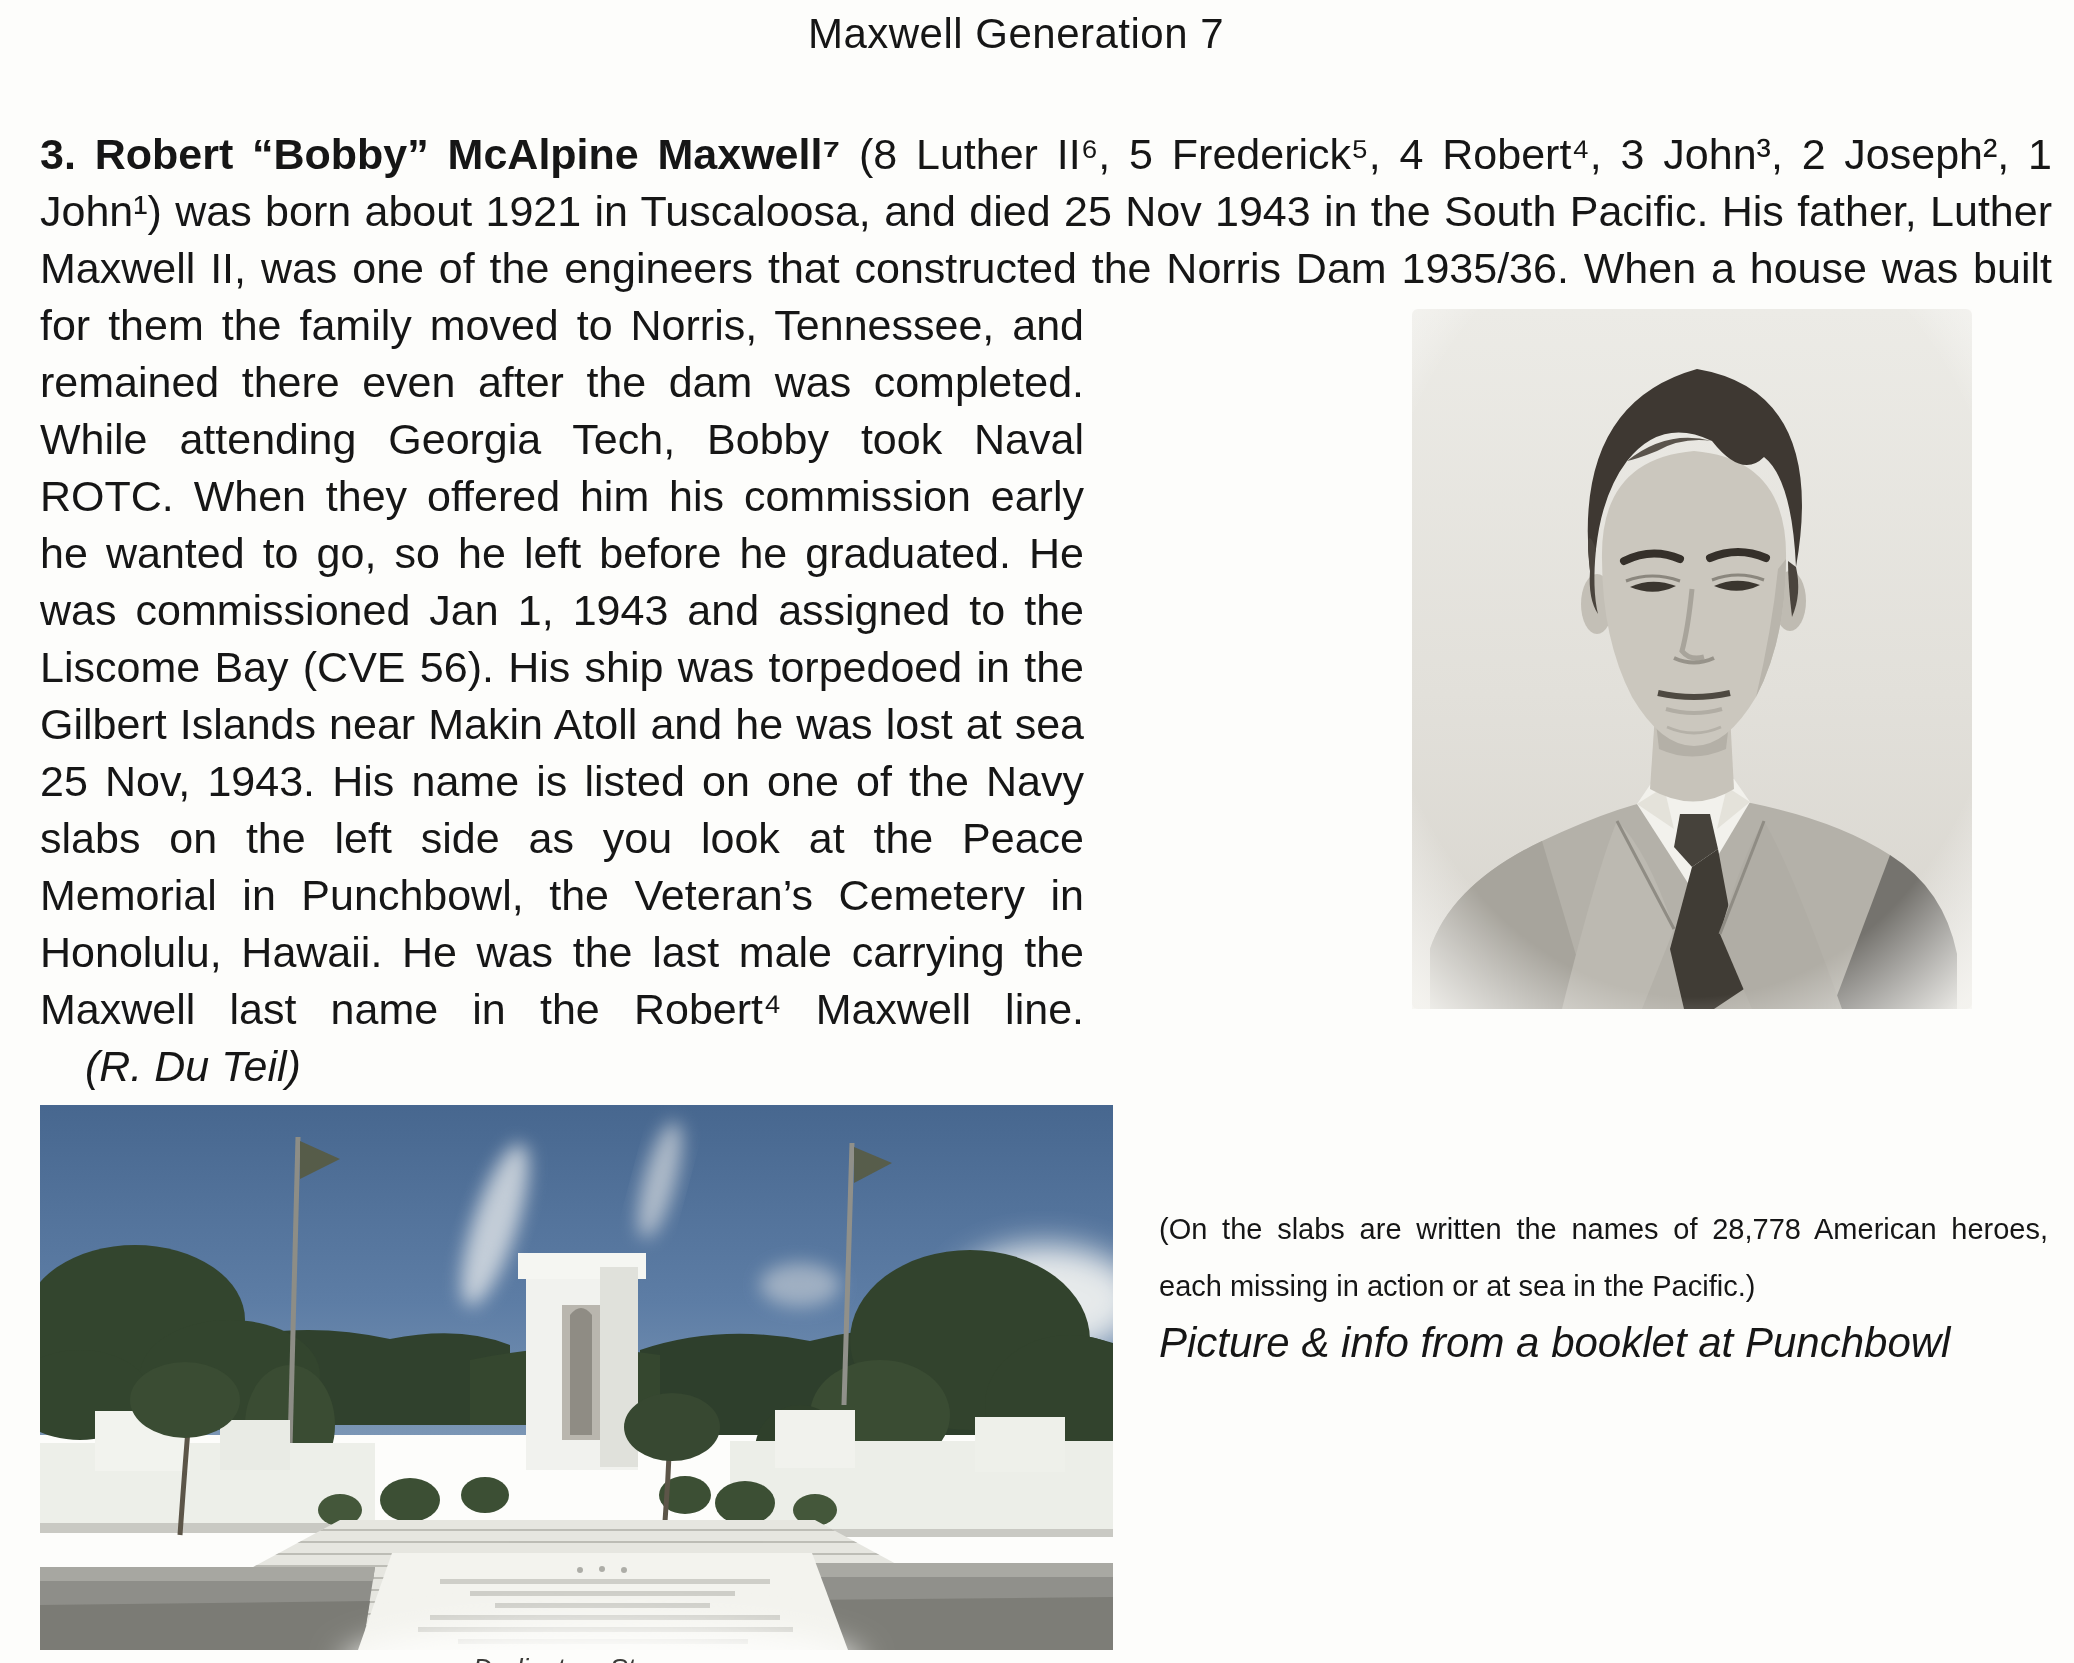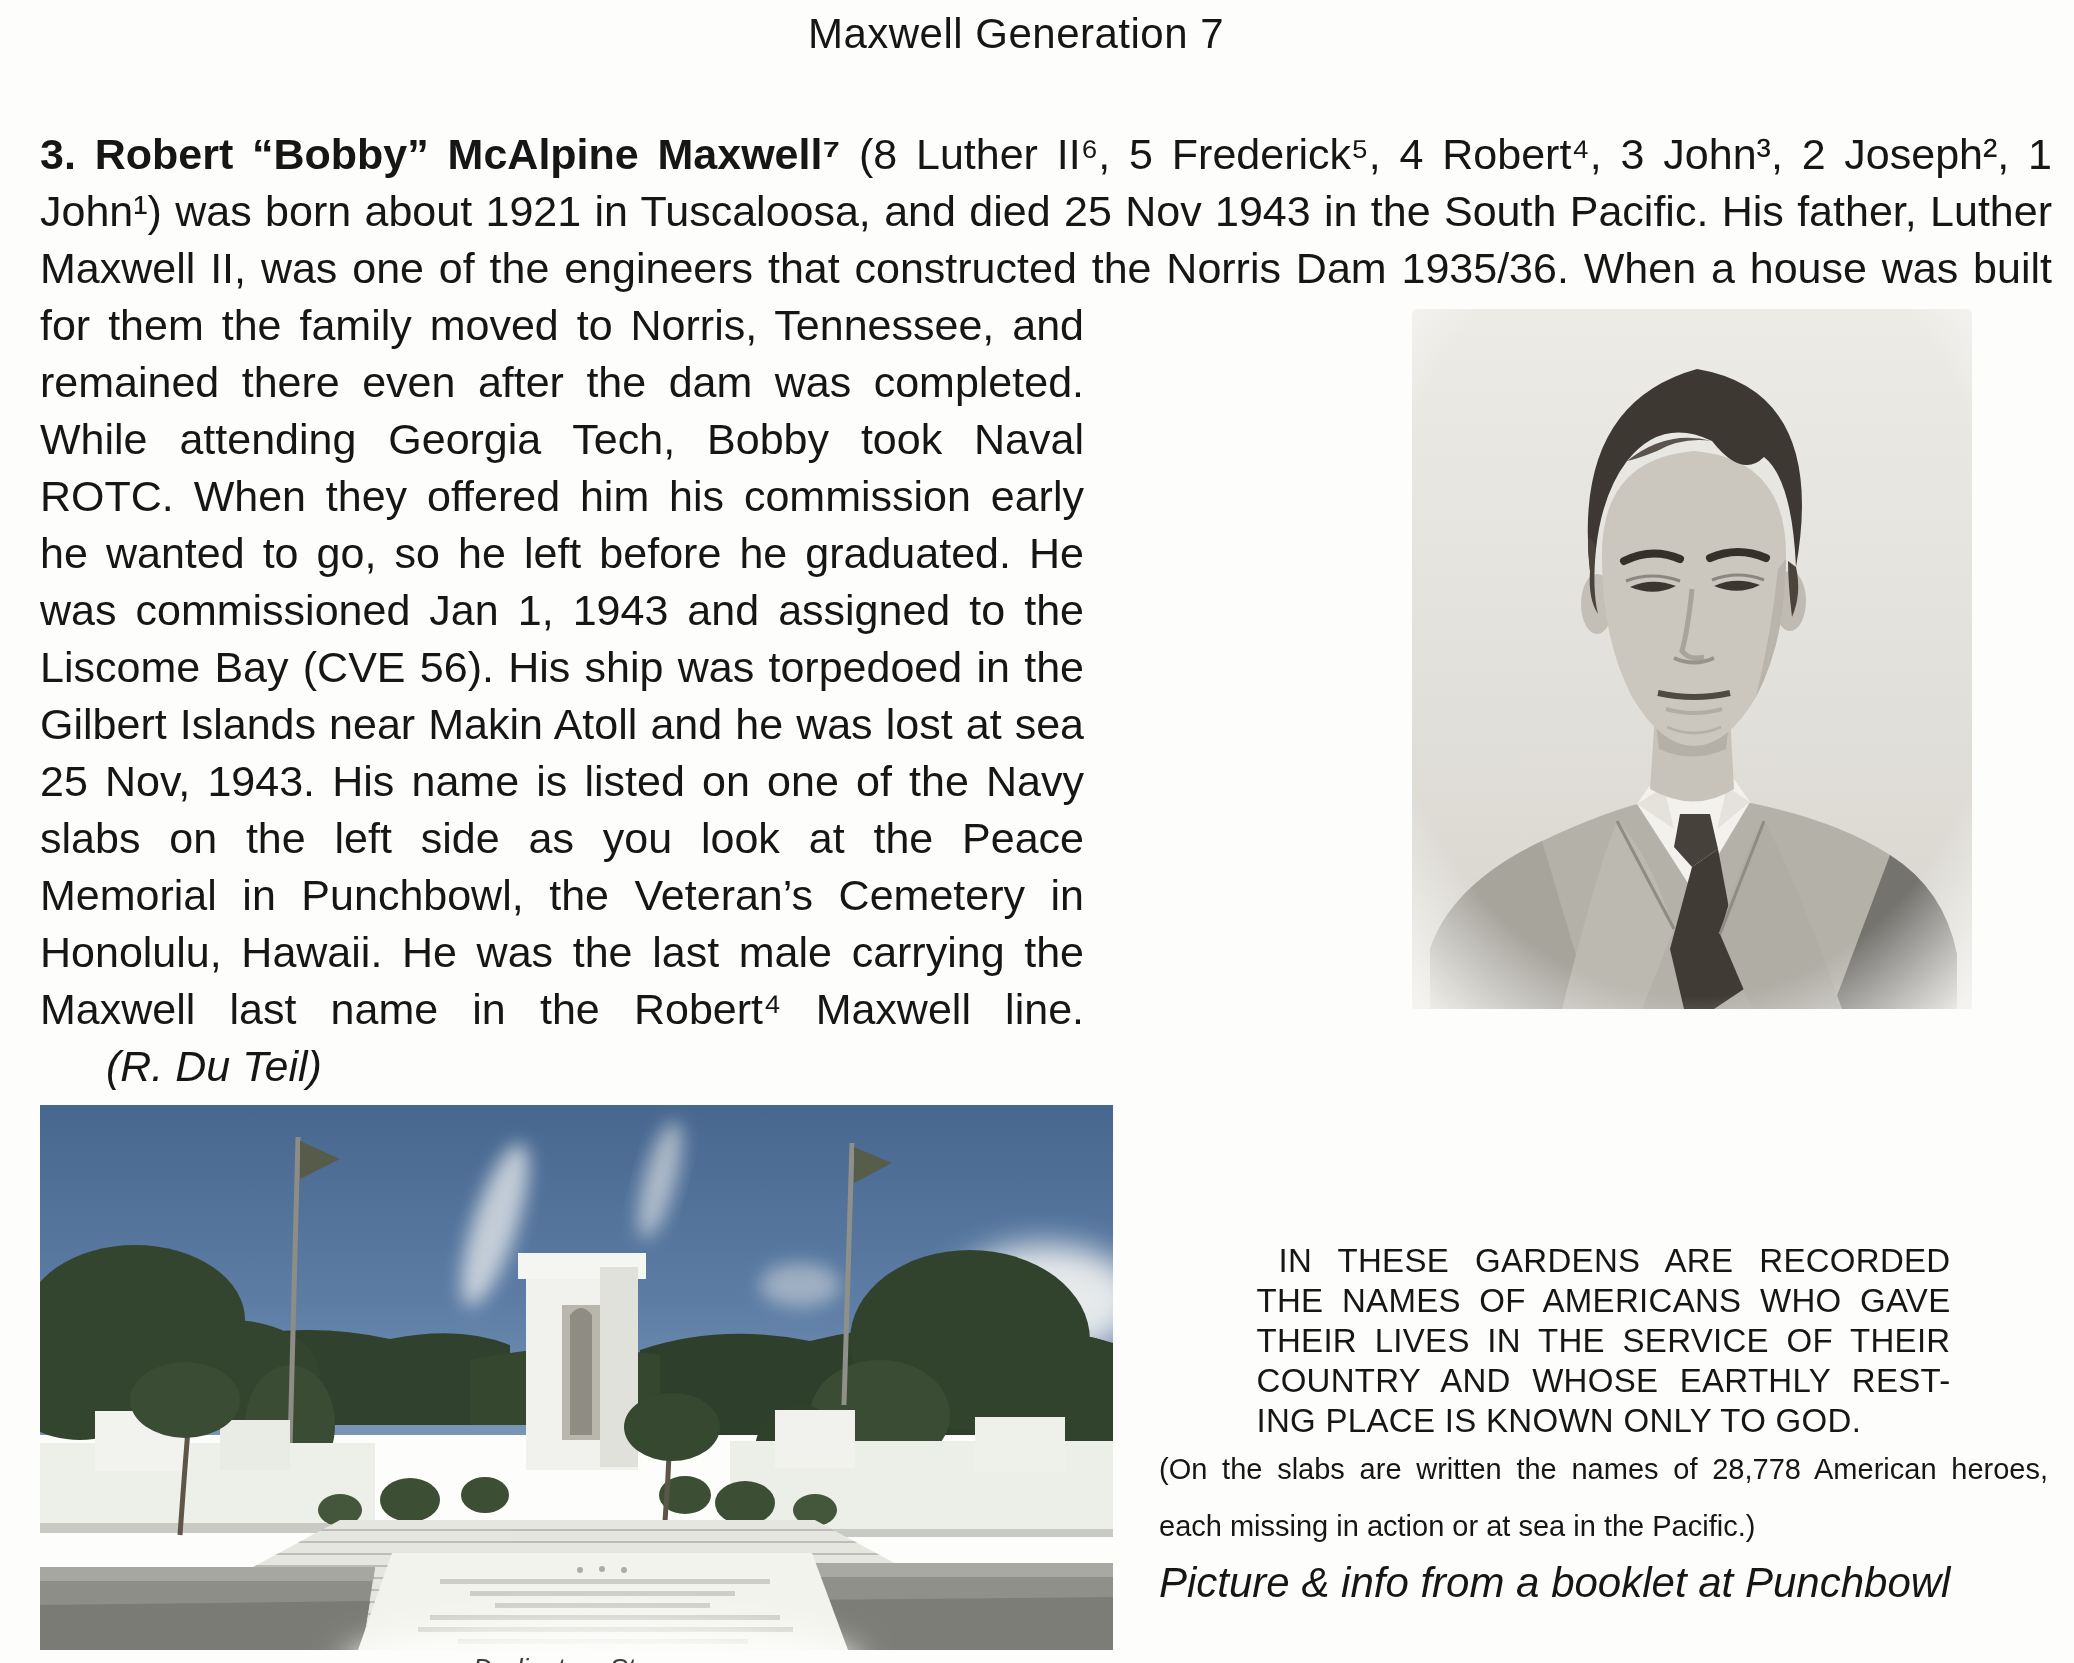--- a/index.html
+++ b/index.html
@@ -29,21 +29,21 @@
   .portrait-float{
     float:right;
     width:940px;height:722px;
     margin:4px 0 6px 28px;
     position:relative;
   }
   .portrait-float svg{
     position:absolute;left:300px;top:8px;
     display:block;
   }
-  .attribution{font-style:italic;margin-left:66px;white-space:nowrap;}
+  .attribution{font-style:italic;margin-left:45px;white-space:nowrap;}
   .bottom{
     clear:both;
     display:flex;
     margin-top:10px;
   }
   .photo-col{flex:none;width:1073px;}
   .cemetery-frame{width:1073px;height:545px;}
   .caption{
     margin-top:4px;
     text-align:center;
@@ -286,25 +286,18 @@
               <rect x="418" y="534" width="290" height="5"></rect>
             </g>
             <ellipse cx="562" cy="560" rx="260" ry="40" fill="#fdfdfb" filter="url(#blur2)"></ellipse>
           </g>
         </svg>
       </div>
       <div class="caption">Dedicatory Stone</div>
     </div>
 
     <div class="ded-col">
-      <div class="stone-text">
-          <div class="line">IN THESE GARDENS ARE RECORDED</div>
-          <div class="line">THE NAMES OF AMERICANS WHO GAVE</div>
-          <div class="line">THEIR LIVES IN THE SERVICE OF THEIR</div>
-          <div class="line">COUNTRY AND WHOSE EARTHLY REST-</div>
-          <div class="line">ING PLACE IS KNOWN ONLY TO GOD.</div>
-        </div>
       <div class="ded-note">(On the slabs are written the names of 28,778 American heroes, each missing in action or at sea in the Pacific.)</div>
       <div class="ded-source">Picture &amp; info from a booklet at Punchbowl</div>
     </div>
 
   </div>
 </div>
 
 </body></html>

